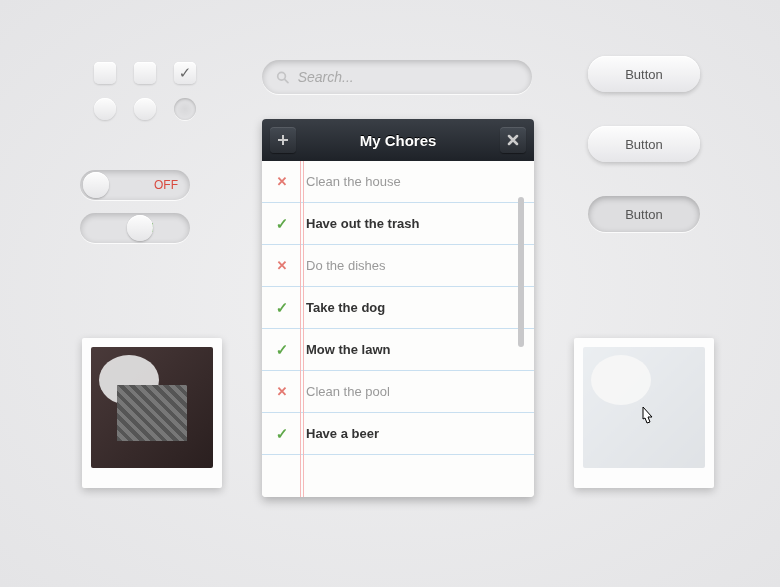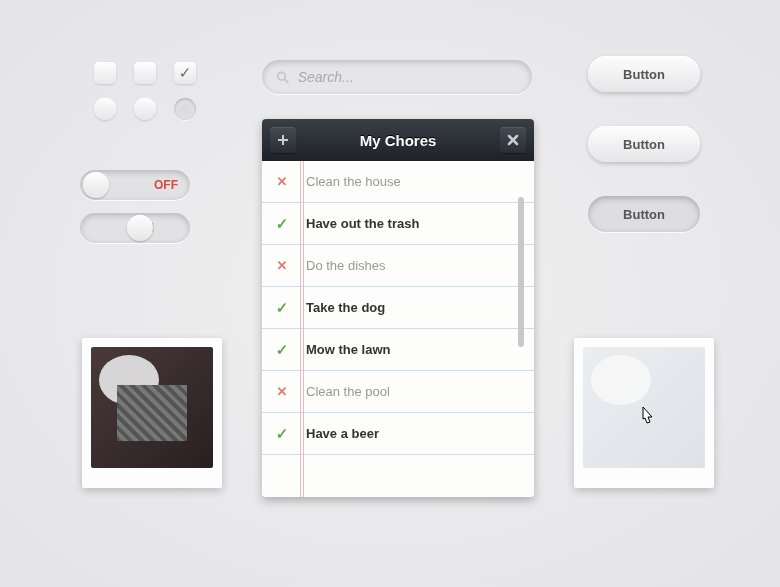--- a/index.html
+++ b/index.html
@@ -11,36 +11,36 @@
 .sq2{left:134px;top:62px}
 .chk{left:174px;top:62px;display:flex;align-items:center;justify-content:center;color:#666;font-size:15px}
 
 
 .rd{position:absolute;width:22px;height:22px;border-radius:50%;background:linear-gradient(#fdfdfd,#e6e6e8);box-shadow:0 1px 2px rgba(0,0,0,.15),inset 0 1px 0 #fff}
 .rd1{left:94px;top:98px}
 .rd2{left:134px;top:98px}
 .rd3{left:174px;top:98px;background:radial-gradient(#d8d8da,#e8e8ea);box-shadow:inset 0 1px 3px rgba(0,0,0,.25),0 1px 0 rgba(255,255,255,.7)}
 
 
-.tgl{position:absolute;width:110px;height:30px;border-radius:15px;box-shadow:inset 0 2px 6px rgba(0,0,0,.2),0 1px 0 rgba(255,255,255,.8);background:#e2e2e4;display:flex;align-items:center;padding:0 12px;font-size:12px;font-weight:bold}
+.tgl{position:absolute;width:110px;height:30px;border-radius:15px;box-shadow:inset 0 2px 6px rgba(0,0,0,.2),0 1px 0 rgba(255,255,255,.8);background:#e2e2e4;display:flex;align-items:center;padding:0 12px;font-size:12px;font-weight:normal}
 .tgl1{left:80px;top:170px;justify-content:flex-end;color:#d84a3f}
 .tgl2{left:80px;top:213px;justify-content:flex-end;color:#5fa84a}
 .knob{position:absolute;width:26px;height:26px;border-radius:50%;background:linear-gradient(#fdfdfd,#e6e6e8);box-shadow:0 1px 2px rgba(0,0,0,.25),inset 0 1px 0 #fff;top:2px}
 .tgl1 .knob{left:3px}
 .tgl2 .knob{left:47px}
 .tgl2 .lbl{margin-right:24px}
 
 
 .search{position:absolute;left:262px;top:60px;width:270px;height:34px;border-radius:17px;background:#e6e6e8;box-shadow:inset 0 2px 6px rgba(0,0,0,.2),0 1px 0 rgba(255,255,255,.8);display:flex;align-items:center;padding:0 14px;gap:8px}
 .search svg{width:15px;height:15px;opacity:.35}
 .search input{border:none;background:transparent;outline:none;font-size:14px;color:#888;width:100%;font-style:italic}
 .search input::placeholder{color:#aaa}
 
 
-.btn{position:absolute;left:588px;width:112px;height:36px;border-radius:18px;background:linear-gradient(#fdfdfd,#e6e6e9);box-shadow:0 2px 4px rgba(0,0,0,.18),inset 0 1px 0 #fff;display:flex;align-items:center;justify-content:center;font-size:13px;font-weight:bold;color:#555;cursor:pointer}
+.btn{position:absolute;left:588px;width:112px;height:36px;border-radius:18px;background:linear-gradient(#fdfdfd,#e6e6e9);box-shadow:0 2px 4px rgba(0,0,0,.18),inset 0 1px 0 #fff;display:flex;align-items:center;justify-content:center;font-size:13px;font-weight:normal;color:#555;cursor:pointer}
 .btn1{top:56px}
 .btn2{top:126px}
 .btn3{top:196px;background:#dedee0;box-shadow:inset 0 2px 6px rgba(0,0,0,.25),0 1px 0 rgba(255,255,255,.8)}
 
 
 .panel{position:absolute;left:262px;top:119px;width:272px;height:378px;background:#fff;border-radius:4px;box-shadow:0 4px 10px rgba(0,0,0,.25);overflow:hidden}
 .panel::after{content:"";position:absolute;left:4px;right:4px;bottom:-4px;height:6px;background:#f5f5f5;border-radius:0 0 4px 4px;box-shadow:0 2px 3px rgba(0,0,0,.1);z-index:-1}
 .phead{height:42px;background:linear-gradient(#3a3f46,#1e2228);display:flex;align-items:center;justify-content:space-between;padding:0 8px;color:#fff;font-size:15px;font-weight:bold;text-shadow:0 -1px 0 #000}
 .phead .ib{width:26px;height:26px;border-radius:4px;background:linear-gradient(#444a52,#2a2e34);display:flex;align-items:center;justify-content:center;box-shadow:inset 0 1px 0 rgba(255,255,255,.1),0 1px 1px rgba(0,0,0,.4);cursor:pointer}
 .phead svg{width:12px;height:12px;fill:#ccc}

